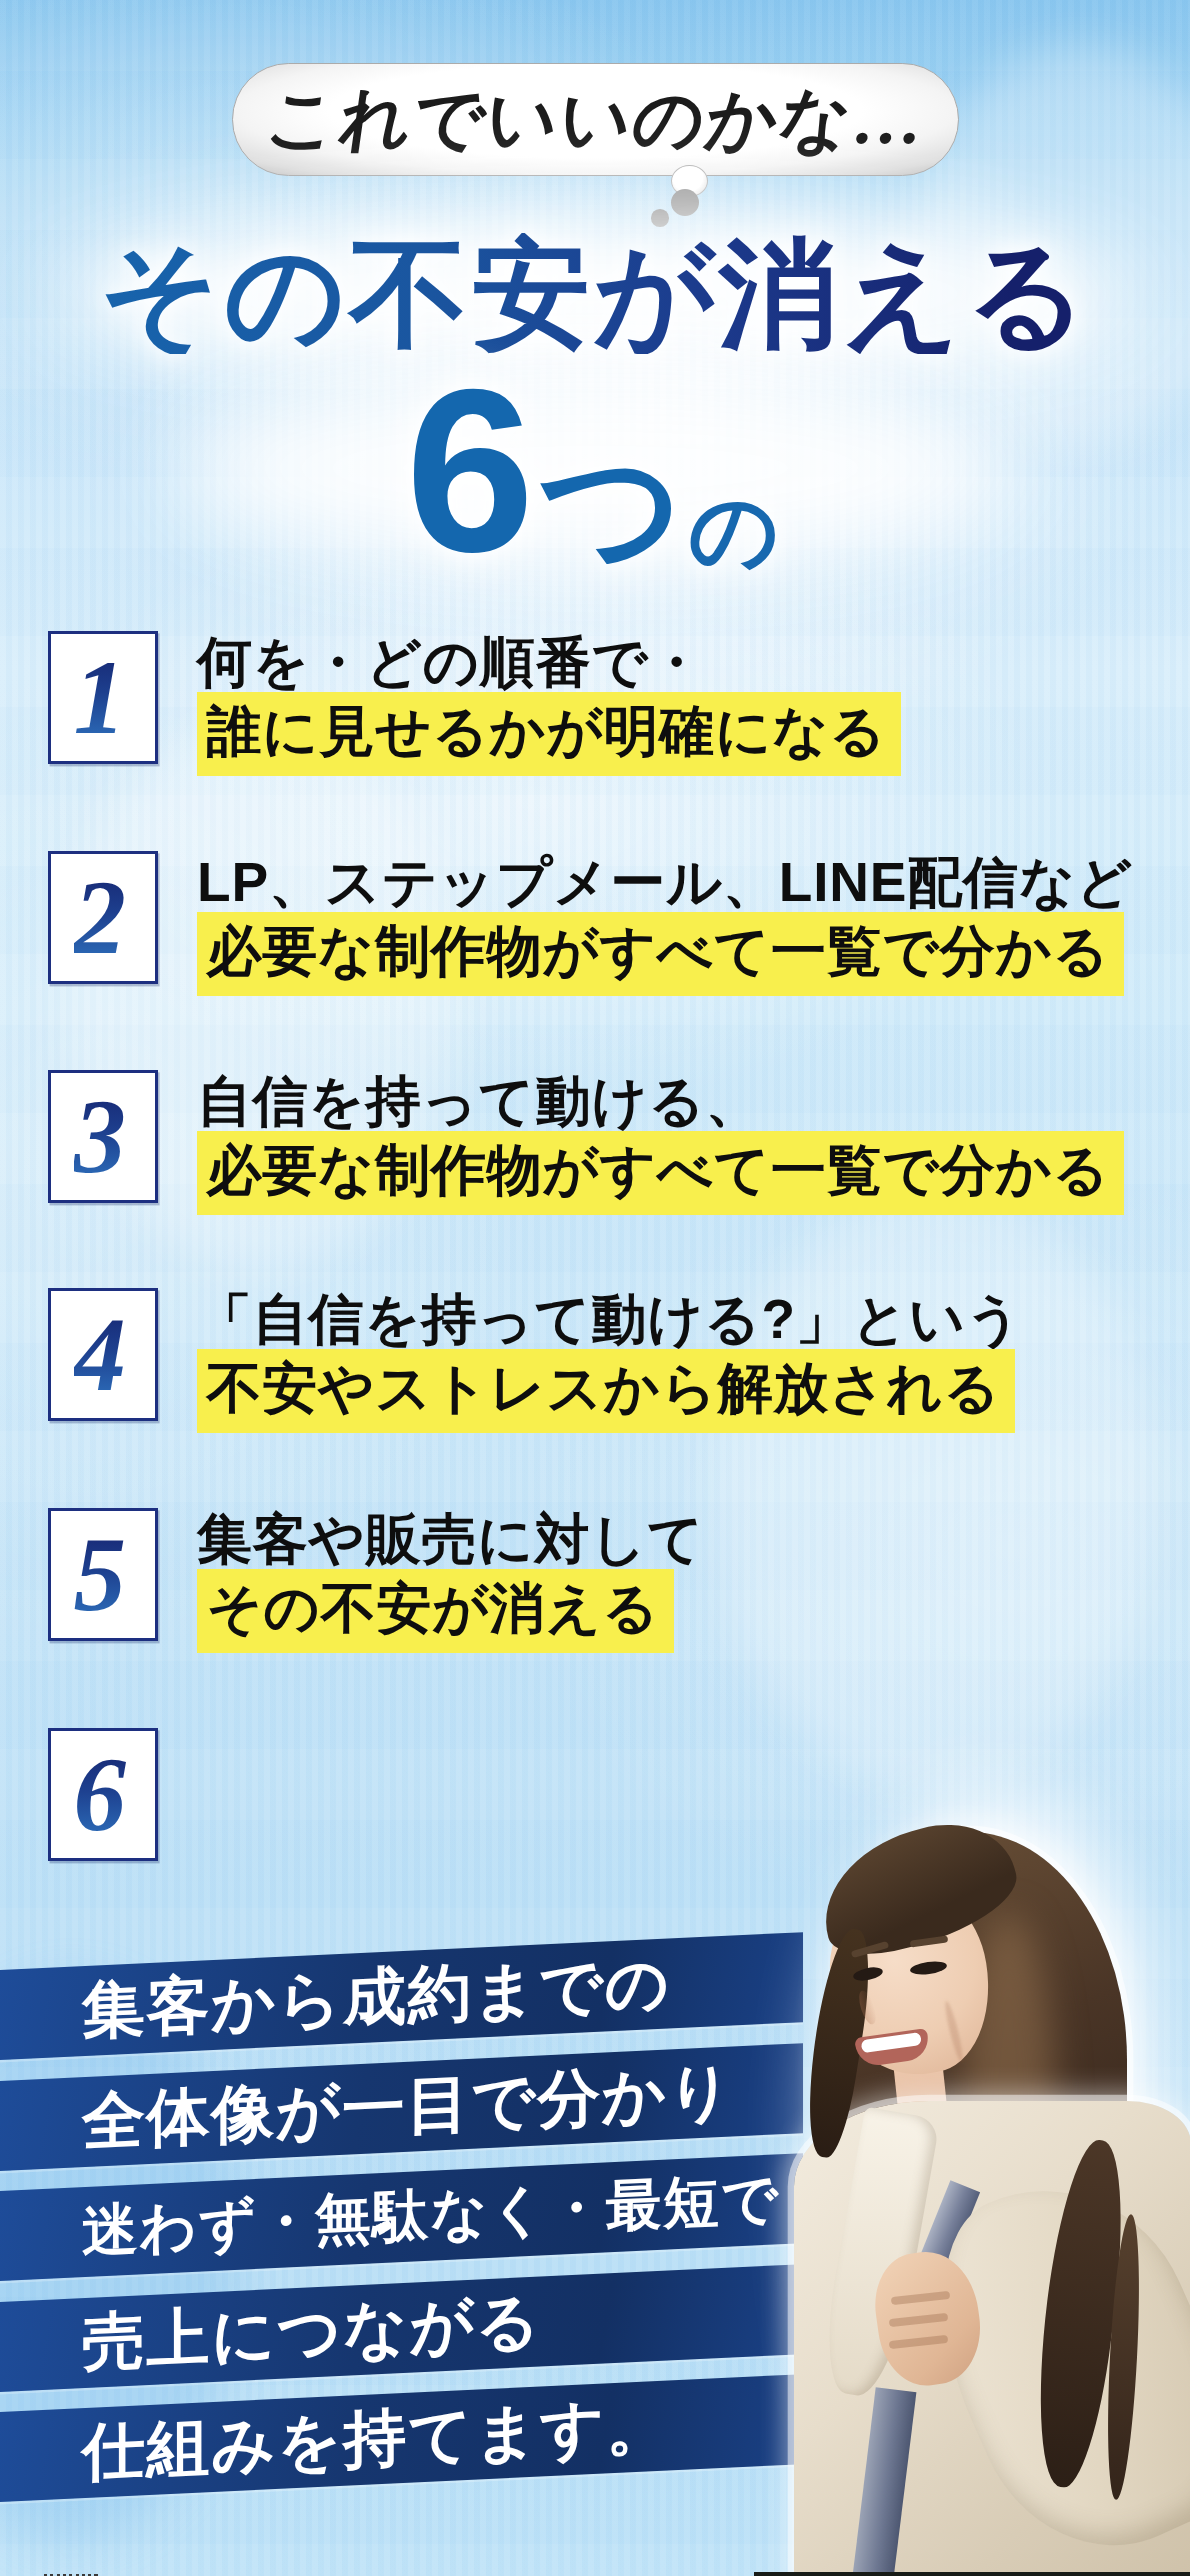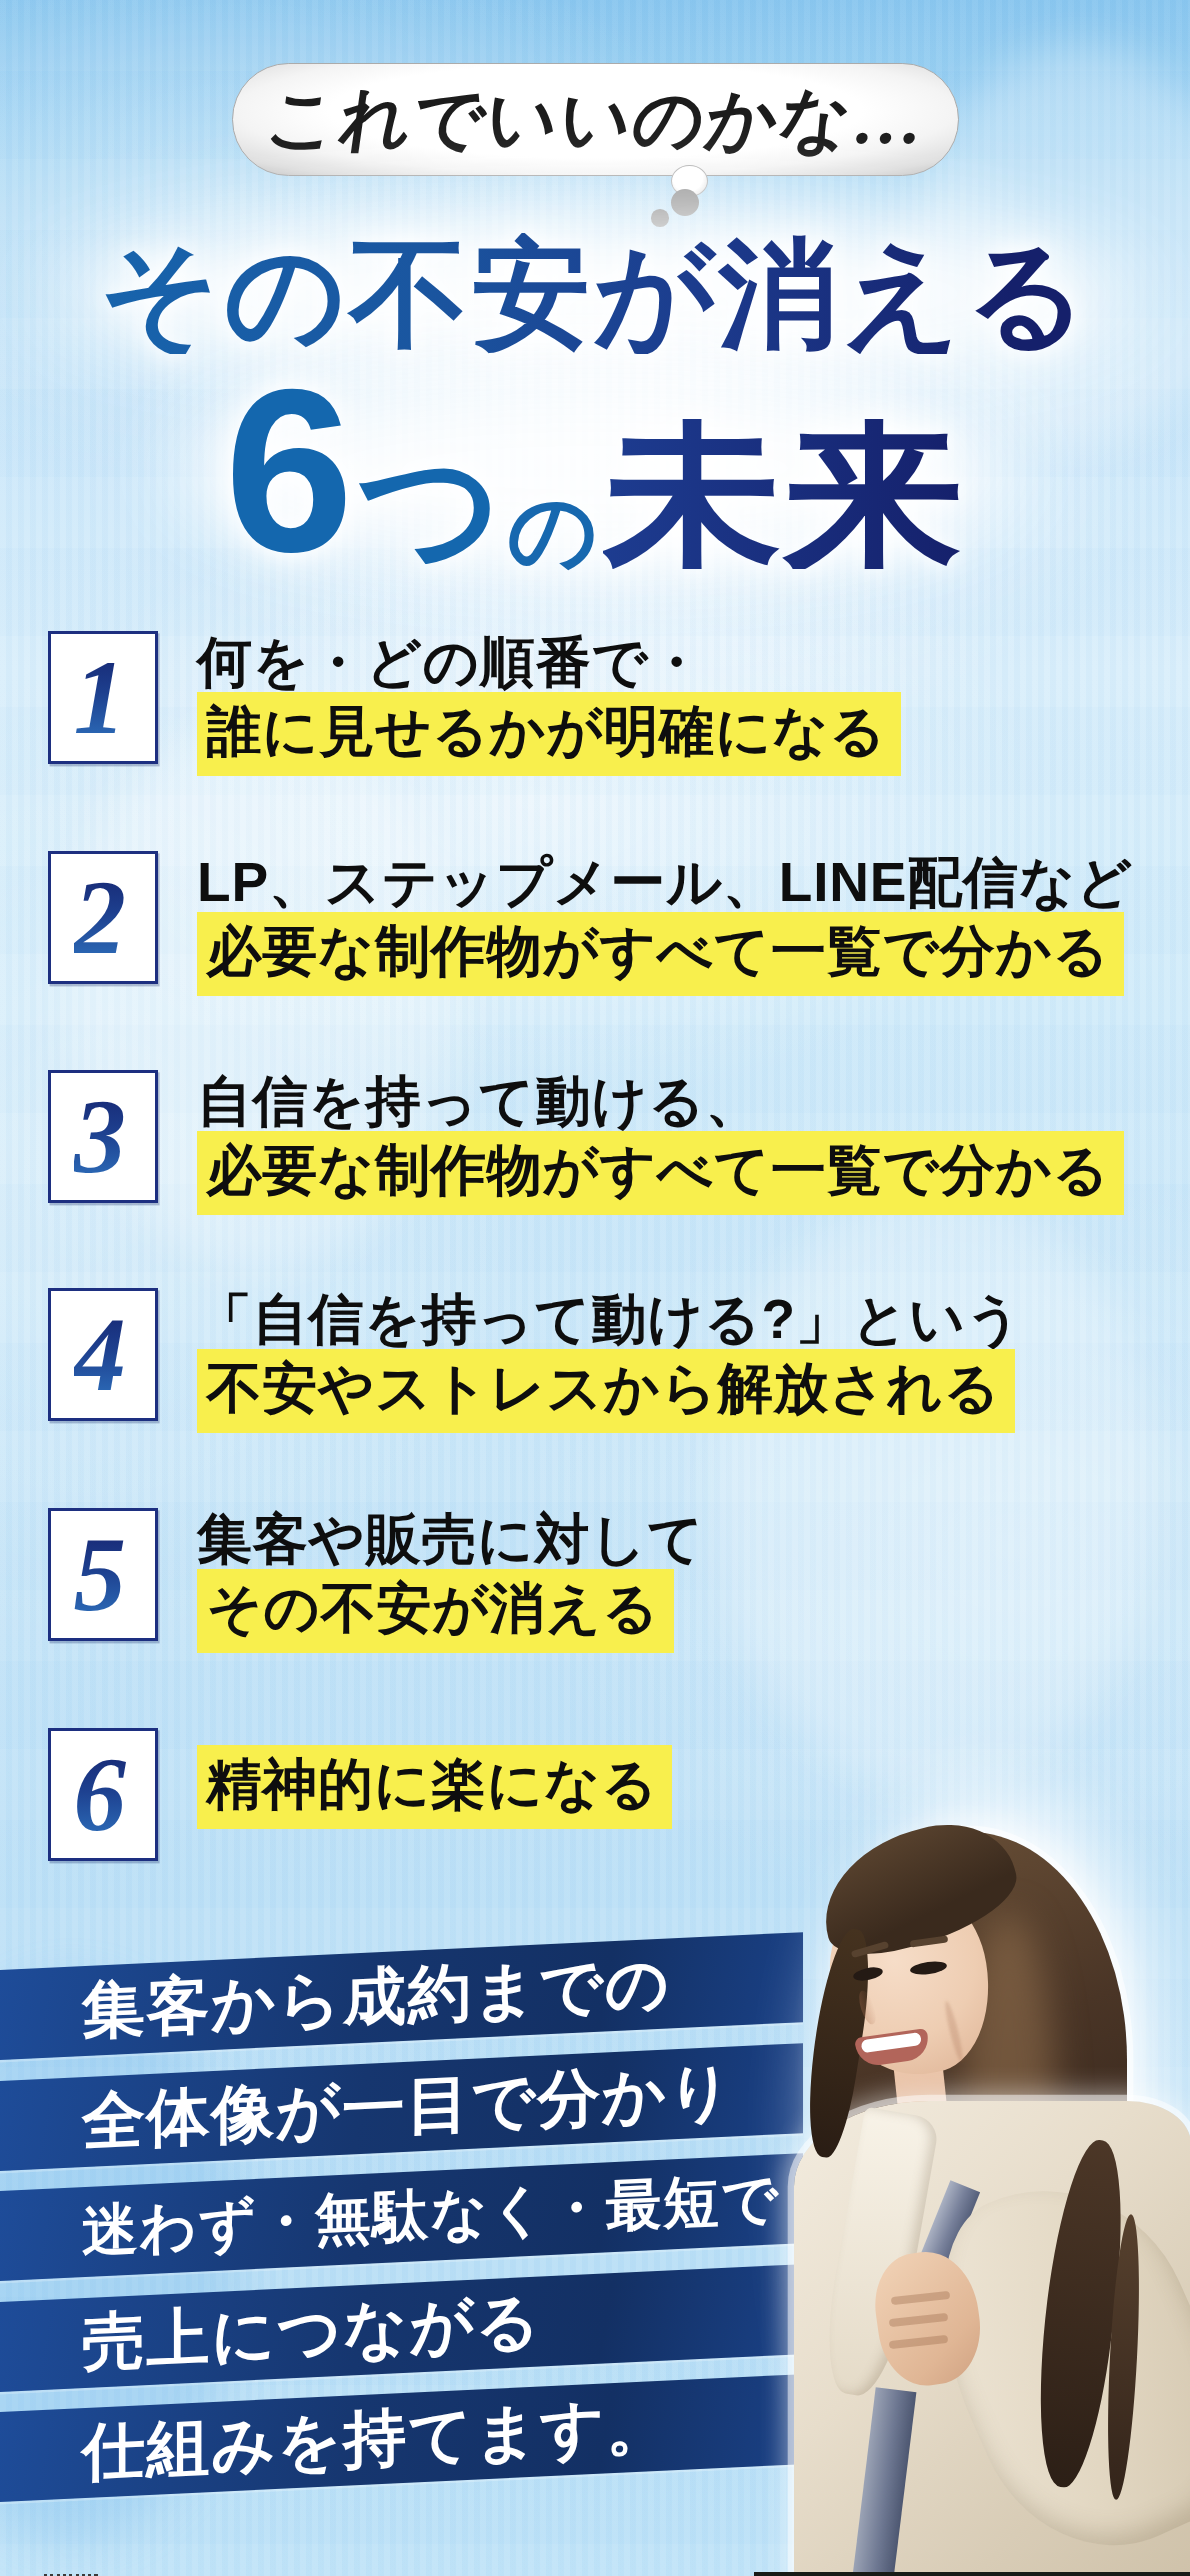--- a/index.html
+++ b/index.html
@@ -181,21 +181,20 @@
   <div class="dot dot1"></div>
   <div class="dot dot2"></div>
 
   <div class="glow" style="left:48px;top:214px;width:1095px;height:159px;opacity:.9;"></div>
   <div class="glow" style="left:175px;top:373px;width:841px;height:190px;opacity:.9;"></div>
   <div class="title1">その不安が消える</div>
   <div class="title2">
     <span class="t2-six">6</span>
     <span class="t2-tsu">つ</span>
     <span class="t2-no">の</span>
-    <span class="t2-mirai">未来</span>
   </div>
 
   <div class="item" style="top:631px;">
     <div class="numbox">
         <span class="numglyph">1</span>
       </div>
     <div class="itext">
       <div class="line l1">
           <span class="plain">何を・どの順番で・</span>
         </div>
@@ -260,21 +259,20 @@
         </div>
     </div>
   </div>
 
   <div class="item" style="top:1728px;">
     <div class="numbox">
         <span class="numglyph">6</span>
       </div>
     <div class="itext">
       <div class="line l1" style="top:24px;">
-          <span class="hl">精神的に楽になる</span>
         </div>
       <div class="line l2"></div>
     </div>
   </div>
 
   <div class="banner">
     <div class="stripe">集客から成約までの</div>
     <div class="stripe">全体像が一目で分かり</div>
     <div class="stripe">迷わず・無駄なく・最短で</div>
     <div class="stripe">売上につながる</div>

